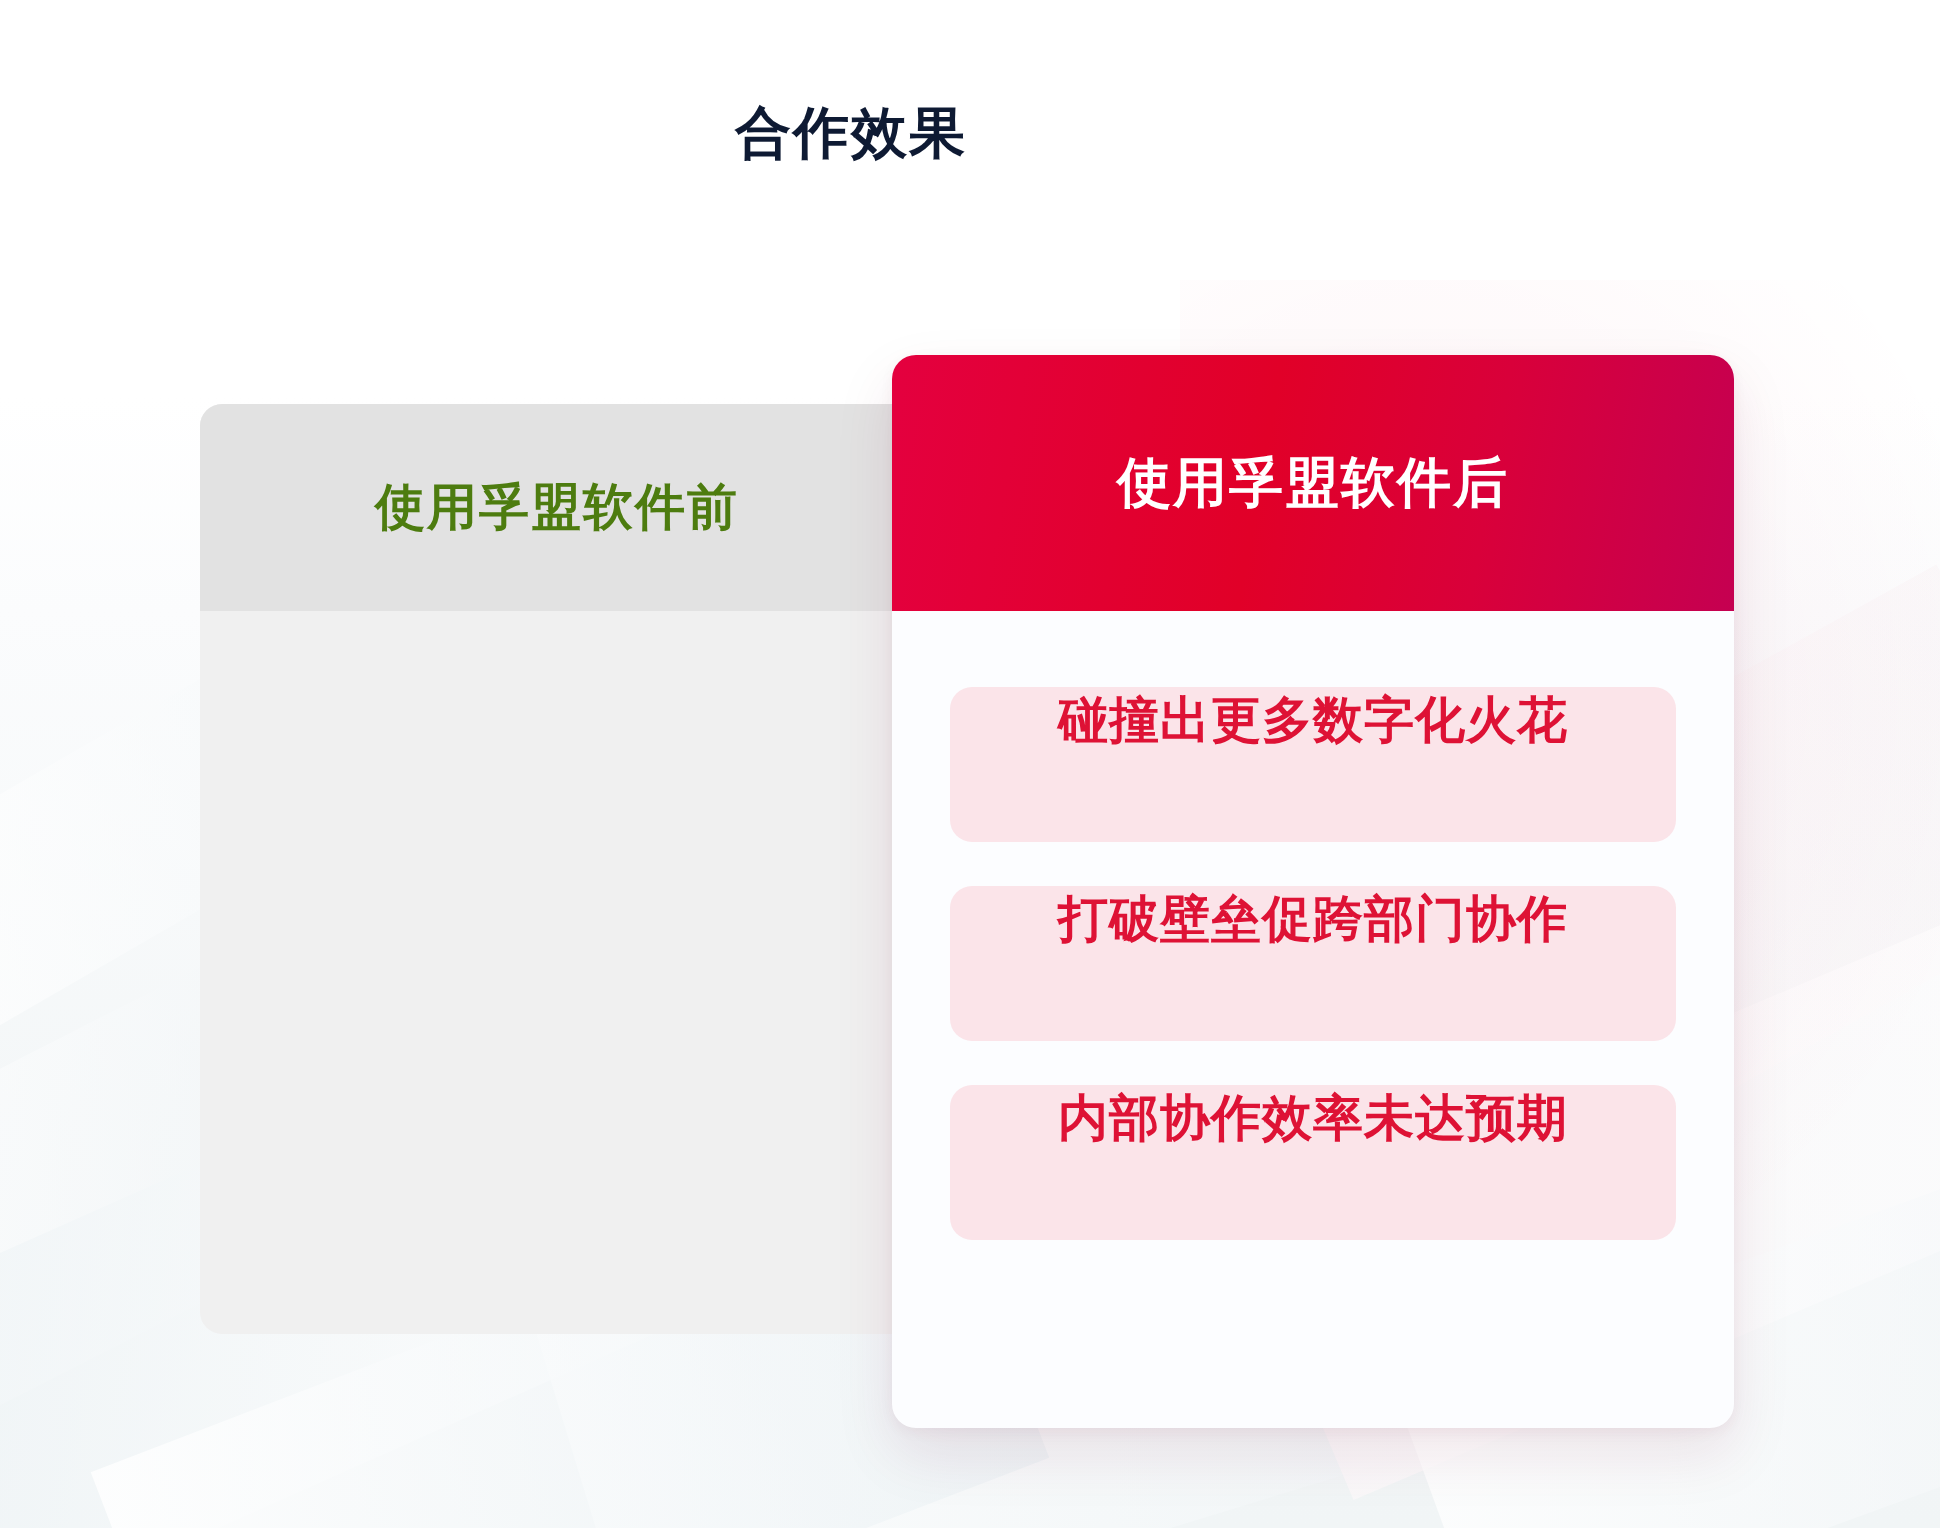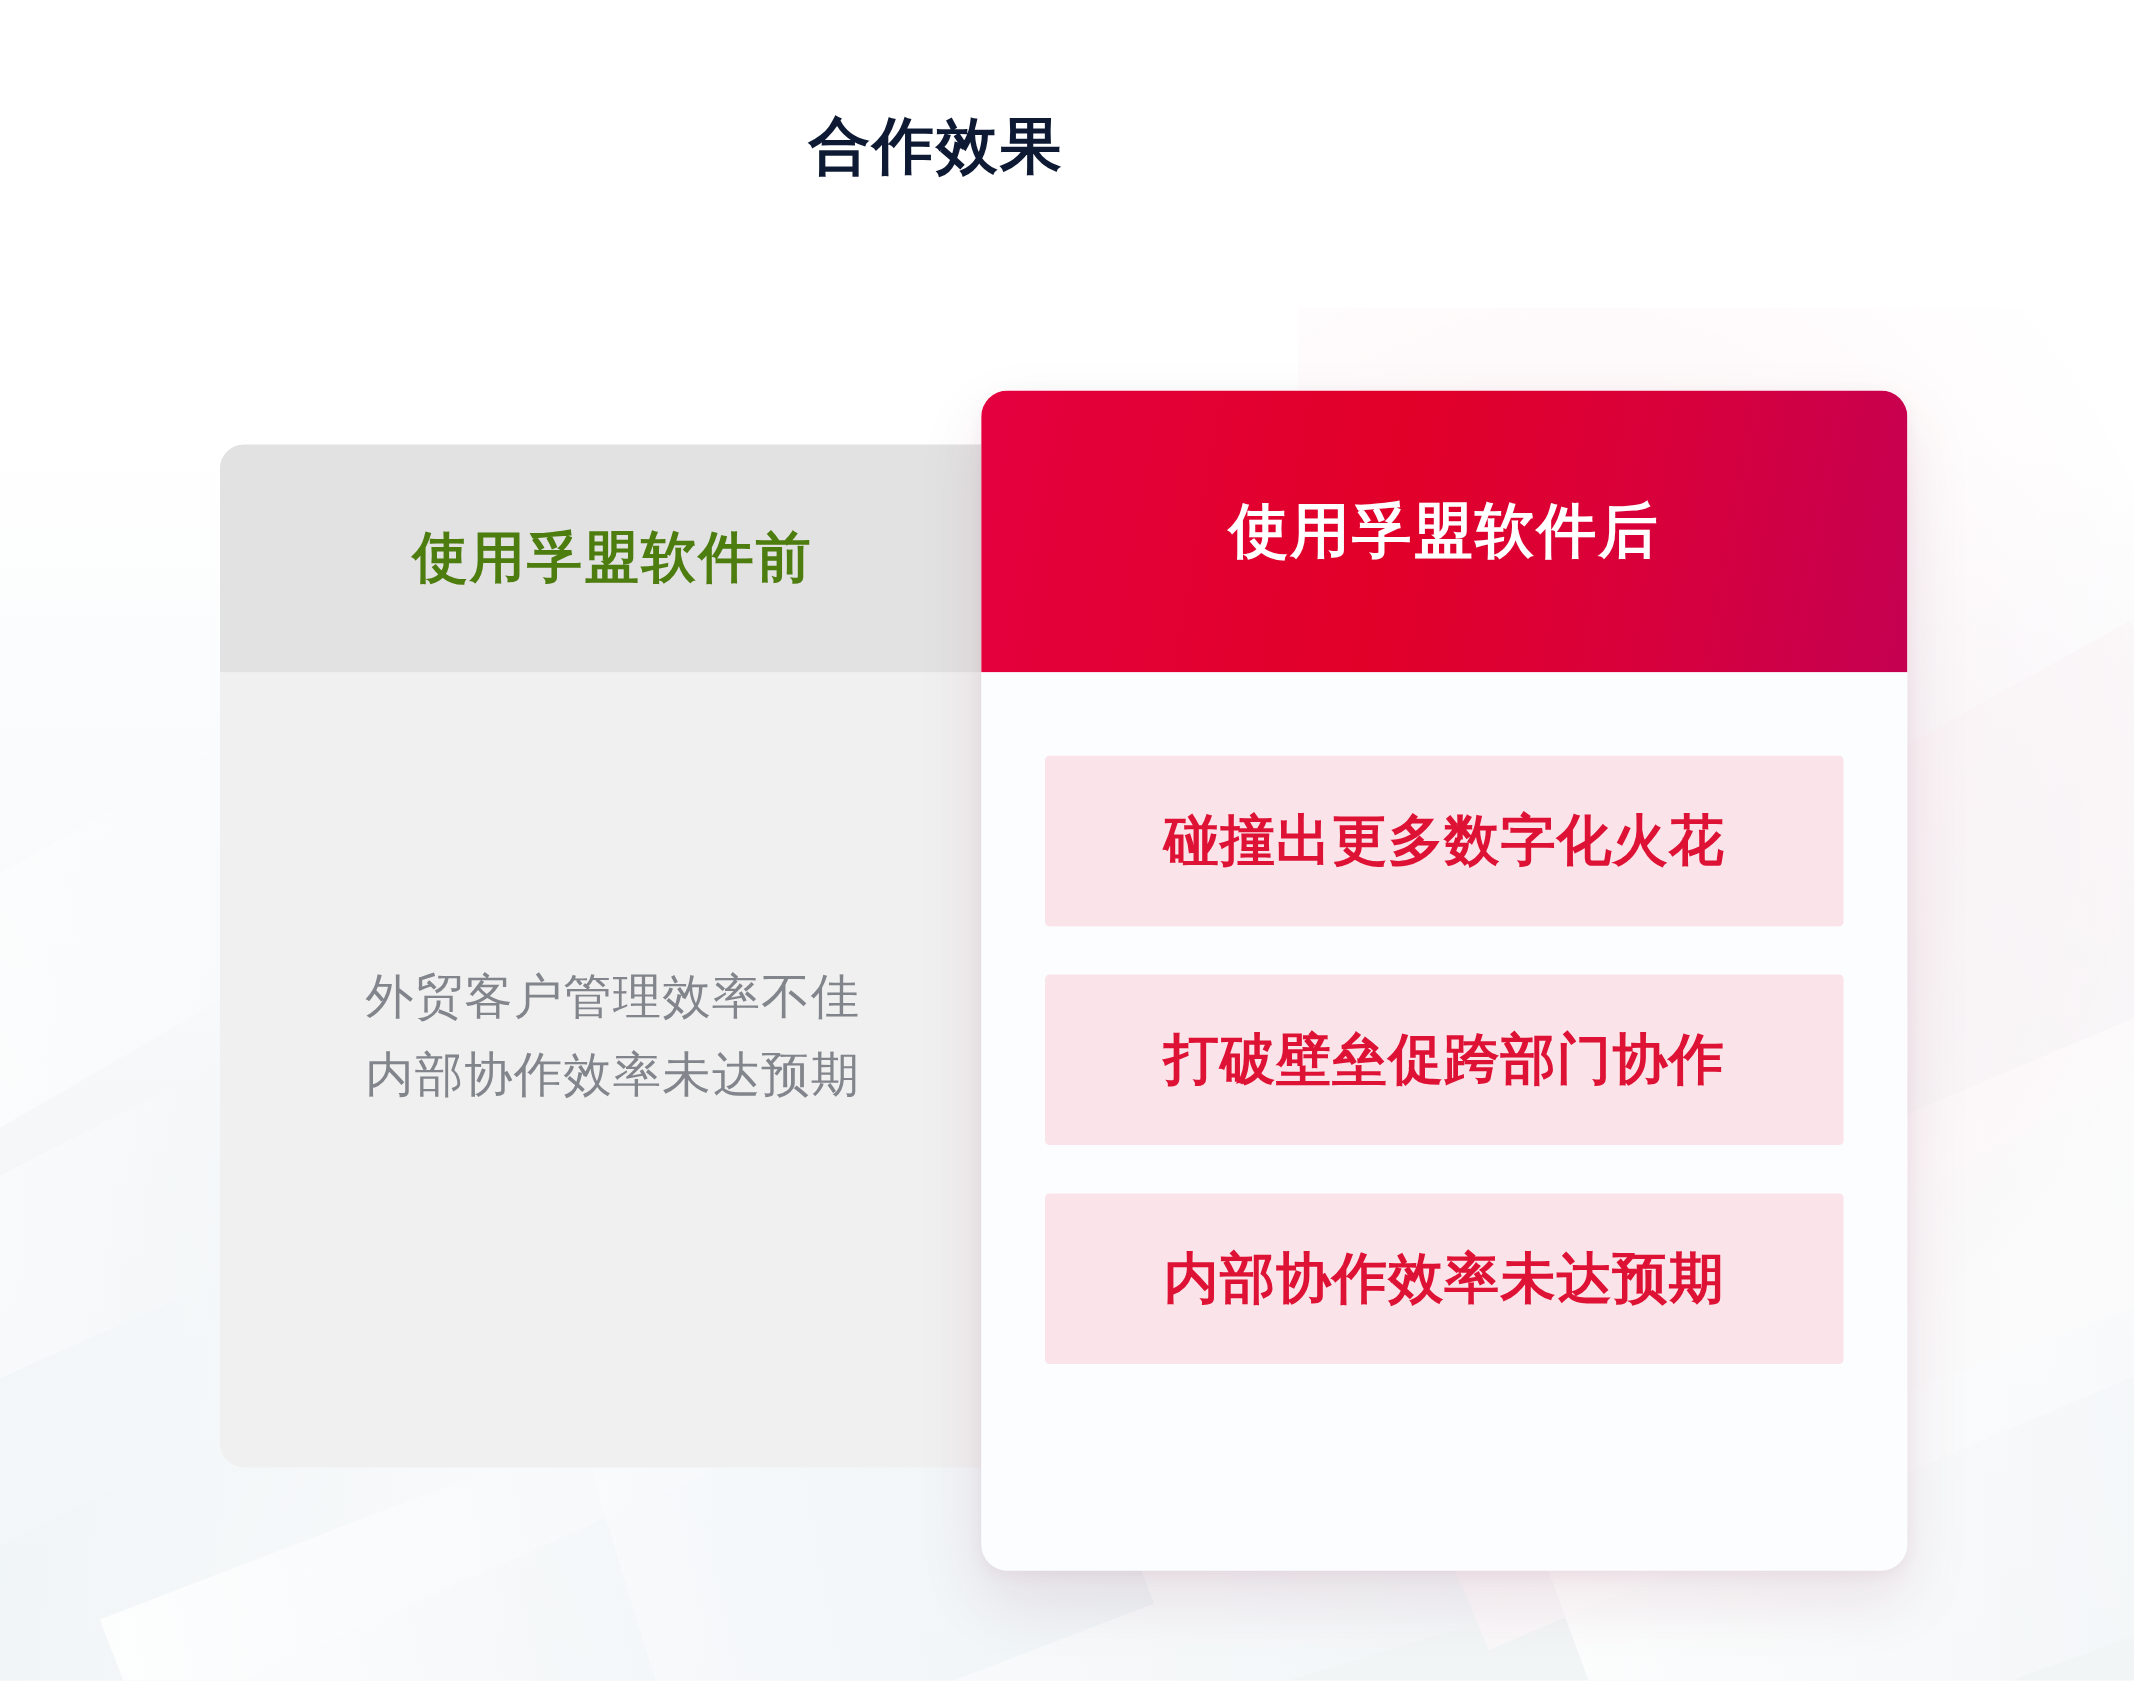--- a/index.html
+++ b/index.html
@@ -139,24 +139,23 @@
     letter-spacing: 2px;
   }
   .card-after .body {
     padding: 76px 58px 0 58px;
     display: flex;
     flex-direction: column;
     gap: 44px;
   }
   .pill {
     height: 155px;
-    border-radius: 4px;
+    border-radius: 22px;
     background: #fbe4e9;
     display: flex;
-    align-items: center;
     justify-content: center;
   }
   .pill-text {
     font-size: 50px;
     font-weight: 700;
     color: #de1235;
     letter-spacing: 1px;
   }
 </style>
 </head>
@@ -174,24 +173,20 @@
 </div>
 
 <h1 class="page-title">合作效果</h1>
 
 <div class="stage">
 
   <section class="card-before">
     <header class="head">
       <span class="head-text">使用孚盟软件前</span>
     </header>
-    <div class="body">
-      <div class="line">外贸客户管理效率不佳</div>
-      <div class="line">内部协作效率未达预期</div>
-    </div>
   </section>
 
   <section class="card-after">
     <header class="head">
       <span class="head-text">使用孚盟软件后</span>
     </header>
     <div class="body">
       <div class="pill">
         <span class="pill-text">碰撞出更多数字化火花</span>
       </div>

